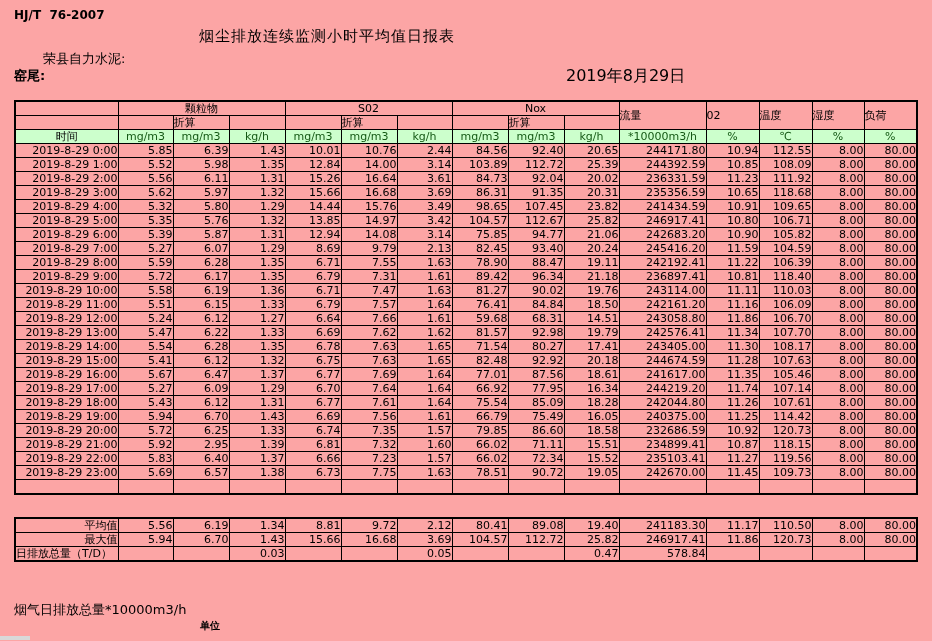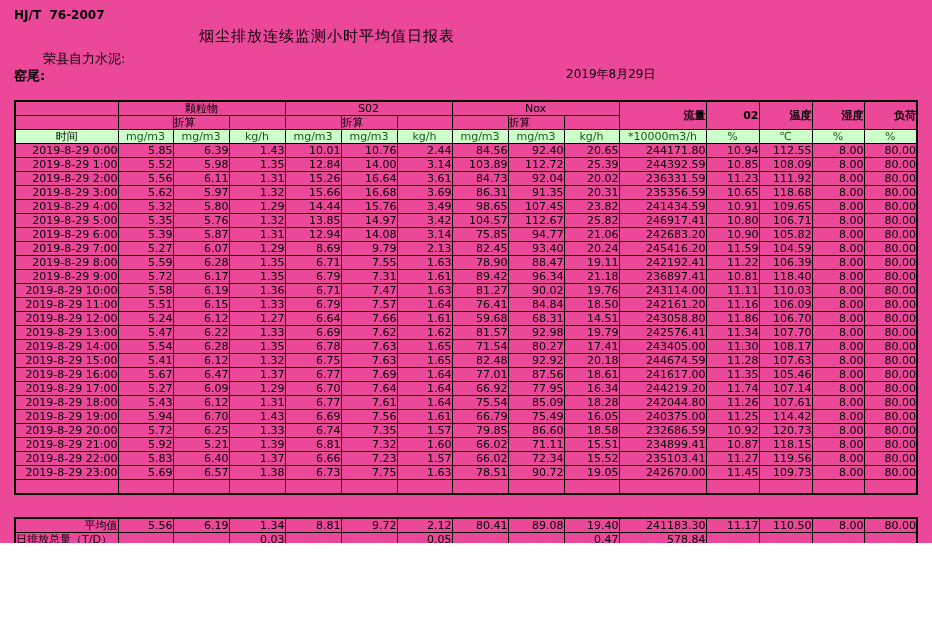--- a/index.html
+++ b/index.html
@@ -1,30 +1,30 @@
 <!DOCTYPE html>
 <html><head>
 <meta charset="utf-8">
 <style>
   html,body{margin:0;padding:0;background:#fff;}
-  .page{position:relative;width:932px;height:543px;background:#ec4899;
+  .page{position:relative;width:932px;height:641px;background:#fca5a5;
         font-family:"DejaVu Sans","Liberation Sans",sans-serif;color:#000;overflow:hidden;}
   .hdr-standard{position:absolute;left:14px;top:8px;font-size:12px;font-weight:bold;white-space:pre;}
   .hdr-title{position:absolute;left:199px;top:27px;font-size:15px;font-weight:normal;letter-spacing:1px;}
   .hdr-company{position:absolute;left:14px;top:50px;font-size:13px;font-weight:normal;margin-left:29px;}
   .hdr-location{position:absolute;left:14px;top:67px;font-size:13px;font-weight:bold;}
-  .hdr-date{position:absolute;left:566px;top:66px;font-size:12px;}
+  .hdr-date{position:absolute;left:566px;top:66px;font-size:16px;}
   table.grid{position:absolute;left:14px;border-collapse:collapse;table-layout:fixed;width:902px;
              border:2px solid #000;}
   table.grid td{border:1px solid #000;font-size:11px;overflow:hidden;white-space:nowrap;
                 padding:0;height:13px;line-height:13px;}
   table.main{top:100px;}
   table.summary{top:517px;}
   td.group{text-align:center;font-size:12px;}
-  td.single{text-align:right;font-size:12px;font-weight:bold;}
+  td.single{text-align:left;font-size:12px;}
   td.conv{font-size:12px;}
   td.green{background:#ccffcc;}
   td.unit{background:#ccffcc;text-align:center;color:#155915;font-size:11px;}
   td.timehead{background:#ccffcc;text-align:center;font-size:13px;}
   td.time{text-align:right;padding-right:5px;}
   td.num{text-align:right;padding-right:6px;}
   td.spacer{height:10px;line-height:10px;}
   td.slabel{text-align:right;padding-right:4px;font-size:12px;}
   td.slabel-left{text-align:left;padding-left:2px;font-size:12px;}
   .foot-note{position:absolute;left:14px;top:601px;font-size:13px;}
@@ -457,21 +457,21 @@
           <td class="num">18.58</td>
           <td class="num">232686.59</td>
           <td class="num">10.92</td>
           <td class="num">120.73</td>
           <td class="num">8.00</td>
           <td class="num">80.00</td>
         </tr>
         <tr>
           <td class="time">2019-8-29 21:00</td>
           <td class="num">5.92</td>
-          <td class="num">5.21</td>
+          <td class="num">2.95</td>
           <td class="num">1.39</td>
           <td class="num">6.81</td>
           <td class="num">7.32</td>
           <td class="num">1.60</td>
           <td class="num">66.02</td>
           <td class="num">71.11</td>
           <td class="num">15.51</td>
           <td class="num">234899.41</td>
           <td class="num">10.87</td>
           <td class="num">118.15</td>
@@ -562,36 +562,54 @@
           <td class="num">80.41</td>
           <td class="num">89.08</td>
           <td class="num">19.40</td>
           <td class="num">241183.30</td>
           <td class="num">11.17</td>
           <td class="num">110.50</td>
           <td class="num">8.00</td>
           <td class="num">80.00</td>
         </tr>
         <tr>
+          <td class="slabel">最大值</td>
+          <td class="num">5.94</td>
+          <td class="num">6.70</td>
+          <td class="num">1.43</td>
+          <td class="num">15.66</td>
+          <td class="num">16.68</td>
+          <td class="num">3.69</td>
+          <td class="num">104.57</td>
+          <td class="num">112.72</td>
+          <td class="num">25.82</td>
+          <td class="num">246917.41</td>
+          <td class="num">11.86</td>
+          <td class="num">120.73</td>
+          <td class="num">8.00</td>
+          <td class="num">80.00</td>
+        </tr>
+        <tr>
           <td class="slabel-left">日排放总量（T/D）</td>
           <td class="num"></td>
           <td class="num"></td>
           <td class="num">0.03</td>
           <td class="num"></td>
           <td class="num"></td>
           <td class="num">0.05</td>
           <td class="num"></td>
           <td class="num"></td>
           <td class="num">0.47</td>
           <td class="num">578.84</td>
           <td class="num"></td>
           <td class="num"></td>
           <td class="num"></td>
           <td class="num"></td>
         </tr>
       </tbody>
   </table>
 
+  <div class="foot-note">烟气日排放总量*10000m3/h</div>
   <div class="foot-report">上报单位（盖章）</div>
   <div class="foot-unit">单位</div>
   <div class="edge-smudge"></div>
 
 </div>
 
 </body></html>

